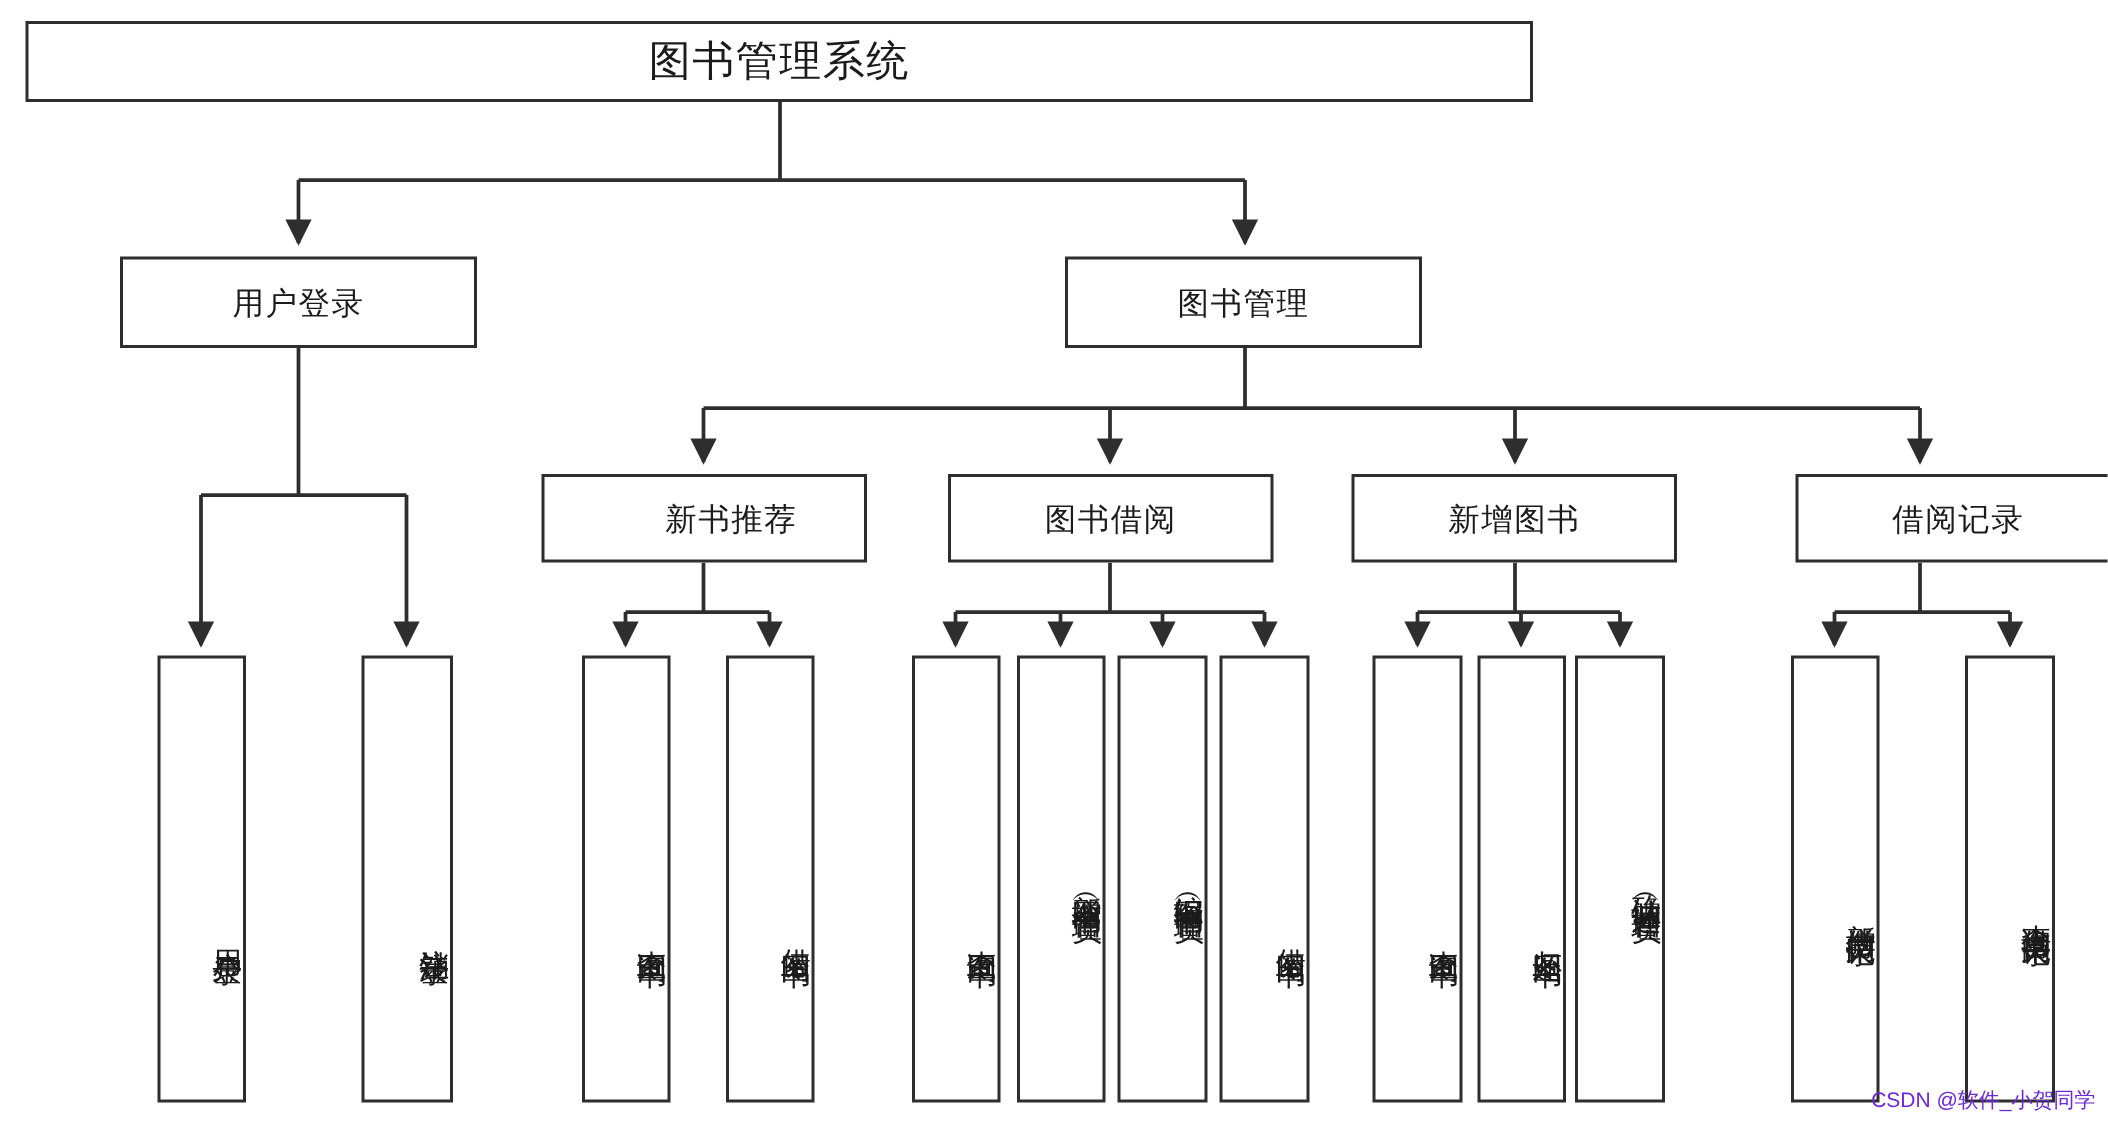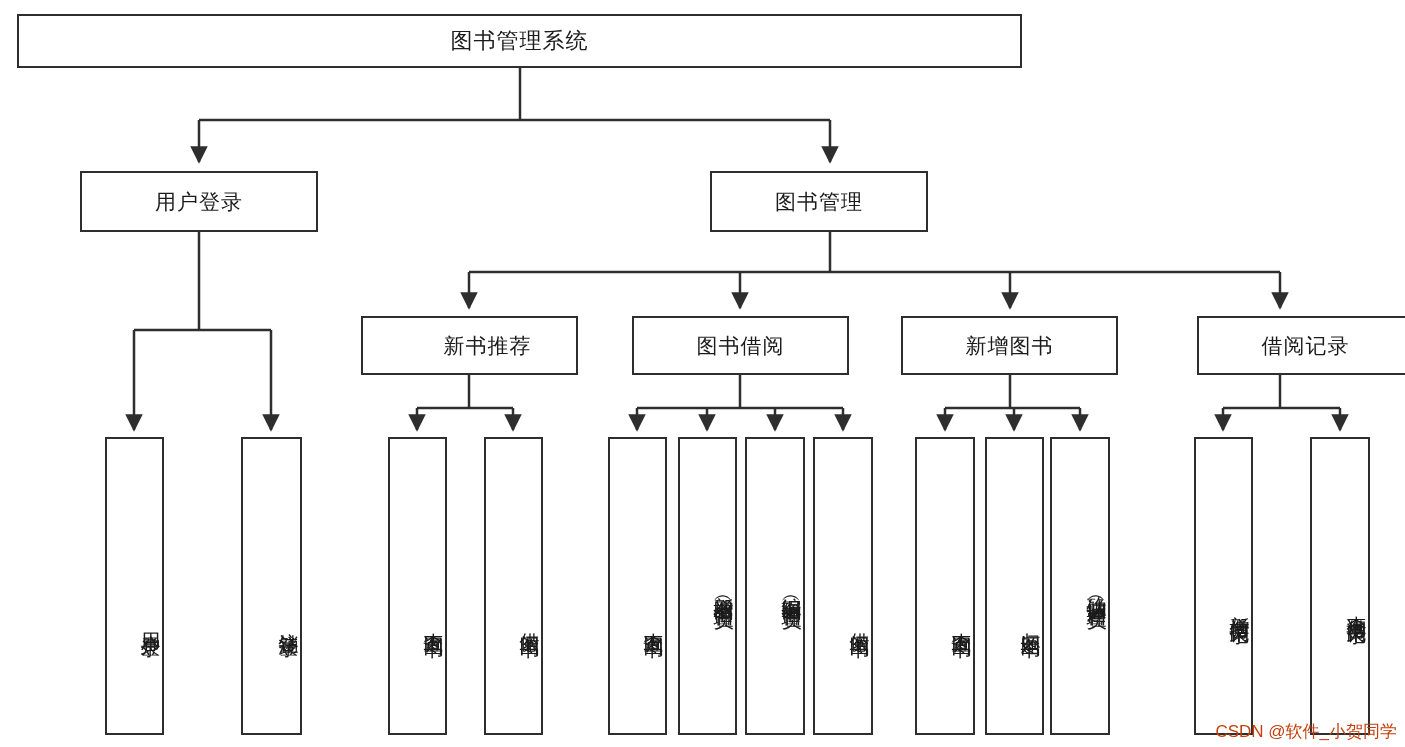--- a/index.html
+++ b/index.html
@@ -32,39 +32,39 @@
     align-items: center;
     justify-content: center;
     color: #1b1b1b;
     z-index: 2;
   }
   .node.horiz {
     font-size: 21px;
     letter-spacing: 1px;
     white-space: nowrap;
   }
-  .node.root { font-size: 22px; }
+  .node.root { font-size: 28px; }
   .node.vert {
     writing-mode: vertical-rl;
     text-orientation: upright;
     font-size: 20px;
     line-height: 1.18;
     letter-spacing: 2px;
     align-items: flex-start;
     justify-content: center;
     padding-top: 14px;
     overflow: hidden;
   }
   .node.vert.top-align { align-items: flex-start; }
   .watermark {
     position: absolute;
     right: 8px;
     bottom: 4px;
-    font-size: 17px;
-    color: #c2410c;
+    font-size: 14px;
+    color: #6d28d9;
     white-space: nowrap;
     z-index: 5;
     font-family: "Liberation Sans", "DejaVu Sans", sans-serif;
   }
 </style>
 </head>
 <body>
 
 <div id="canvas">
 
@@ -117,21 +117,21 @@
       <path d="M 1223 408 L 1340 408"></path>
       <path d="M 1223 408 L 1223 430" marker-end="url(#arrow)"></path>
       <path d="M 1340 408 L 1340 430" marker-end="url(#arrow)"></path>
     </g>
   </svg>
 
   <div class="node horiz root" style="left:17px; top:14px; width:1005px; height:54px;">图书管理系统</div>
 
   <div class="node horiz" style="left:80px; top:171px; width:238px; height:61px;">用户登录</div>
 
-  <div class="node horiz" style="left:710px; top:171px; width:218px; height:61px;font-family:Liberation Mono, monospace;">图书管理</div>
+  <div class="node horiz" style="left:710px; top:171px; width:238px; height:61px;font-family:Liberation Mono, monospace;">图书管理</div>
 
   <div class="node horiz" style="left:361px; top:316px; width:217px; height:59px;padding-left:36px;">新书推荐</div>
 
   <div class="node horiz" style="left:632px; top:316px; width:217px; height:59px;font-family:Liberation Serif, serif;">图书借阅</div>
 
   <div class="node horiz" style="left:901px; top:316px; width:217px; height:59px;">新增图书</div>
 
   <div class="node horiz" style="left:1197px; top:316px; width:217px; height:59px;">借阅记录</div>
 
   <div class="node vert" style="left:105px; top:437px; width:59px; height:298px; padding-top:70px;">用户登录</div>

